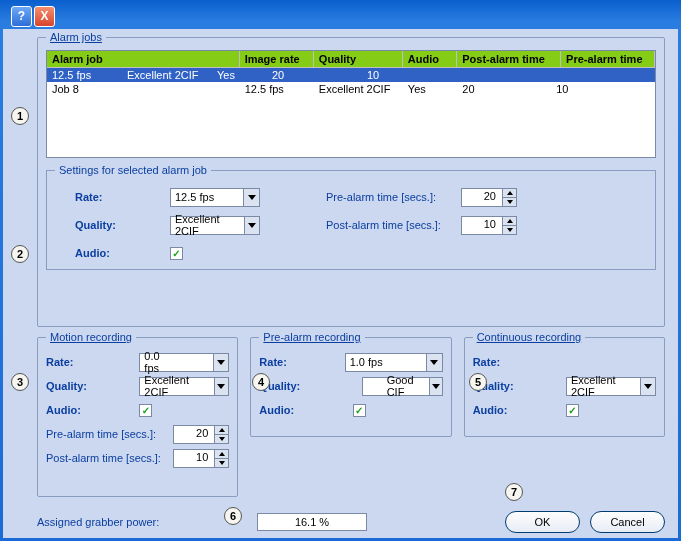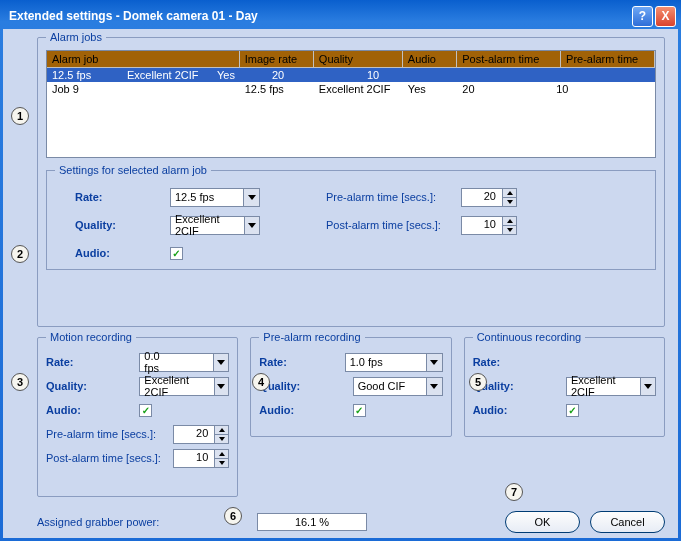--- a/index.html
+++ b/index.html
@@ -53,41 +53,42 @@
     padding: 12px 8px 8px 8px;
     margin-bottom: 10px;
   }
   .group > .legend {
     position: absolute;
     top: -7px; left: 8px;
     background: #ccd8ef;
     padding: 0 4px;
     color: #0a3ea0;
     font-size: 11px;
+    text-decoration: underline;
   }
   .nested-group {
     border: 1px solid #8a9cc0;
     position: relative;
     padding: 12px 8px 8px 8px;
   }
   .nested-group > .legend {
     position: absolute;
     top: -7px; left: 8px;
     background: #ccd8ef;
     padding: 0 4px;
     color: #0a3ea0;
   }
   
   .table {
     background:#fff;
     border:1px solid #7a8aa6;
     height: 108px;
     overflow:hidden;
   }
-  .thead { display:flex; background:#a16207; border-bottom:1px solid #c0c0c0;}
+  .thead { display:flex; background:#84cc16; border-bottom:1px solid #c0c0c0;font-weight:bold;}
   .th { border-right:1px solid #c0c0c0; padding:2px 5px; color:#000; font-size:11px;}
   .tbody .tr { display:flex; }
   .td { padding:1px 5px; font-size:11px; }
   .tr.sel { background:#2f62c4; color:#fff; }
   .col0{width:195px;} .col1{width:75px;} .col2{width:90px;} .col3{width:55px;} .col4{width:95px;} .col5{width:105px;}
   
   .frow { display:flex; align-items:center; height:24px; }
   .lbl { color:#0a3ea0; width:95px;font-weight:bold; }
   .lbl-long { color:#0a3ea0; width:135px; }
   .combo {
@@ -126,21 +127,20 @@
   }
   .bottombar { display:flex; align-items:center; margin-top:4px;}
   .pctbox { width:110px;height:18px;border:1px solid #7a8aa6;background:#fff;text-align:center; font-size:11px;line-height:16px;}
   .settings-row { display:flex; align-items:center; height:28px; padding-left:20px; gap:26px;}
 </style>
 </head>
 <body>
 
 <div class="window">
   <div class="titlebar">
-    <span class="title">Extended settings - Domek camera 01 - Day</span>
     <div class="tb-btn tb-help">
         <span>?</span>
       </div>
     <div class="tb-btn tb-close">
         <span>X</span>
       </div>
   </div>
   <div class="client">
 
     <div class="marker" style="left:8px; top:78px">1</div>
@@ -165,21 +165,21 @@
         </div>
         <div class="tbody">
           <div class="tr sel">
             <div class="td col1">12.5 fps</div>
             <div class="td col2">Excellent 2CIF</div>
             <div class="td col3">Yes</div>
             <div class="td col4">20</div>
             <div class="td col5">10</div>
           </div>
           <div class="tr">
-            <div class="td col0">Job  9</div>
+            <div class="td col0">Job  8</div>
             <div class="td col1">12.5 fps</div>
             <div class="td col2">Excellent 2CIF</div>
             <div class="td col3">Yes</div>
             <div class="td col4">20</div>
             <div class="td col5">10</div>
           </div>
         </div>
       </div>
 
       <div class="nested-group" style="margin-top:12px; height:100px;">
@@ -316,21 +316,21 @@
               <span class="val">1.0 fps</span>
               <span style="flex:1"></span>
               <span class="btn">
                 <span class="tri"></span>
               </span>
             </span>
         </div>
         <div class="frow">
             <span class="lbl" style="width:50px;">Quality:</span>
           <span style="flex:1"></span>
-          <span class="combo" style="width:90px;">
+          <span class="combo" style="width:81px;padding-left:20px;">
               <span class="val">Good CIF</span>
               <span style="flex:1"></span>
               <span class="btn">
                 <span class="tri"></span>
               </span>
             </span>
         </div>
         <div class="frow">
             <span class="lbl" style="width:50px;">Audio:</span>
           <span style="flex:1"></span>

